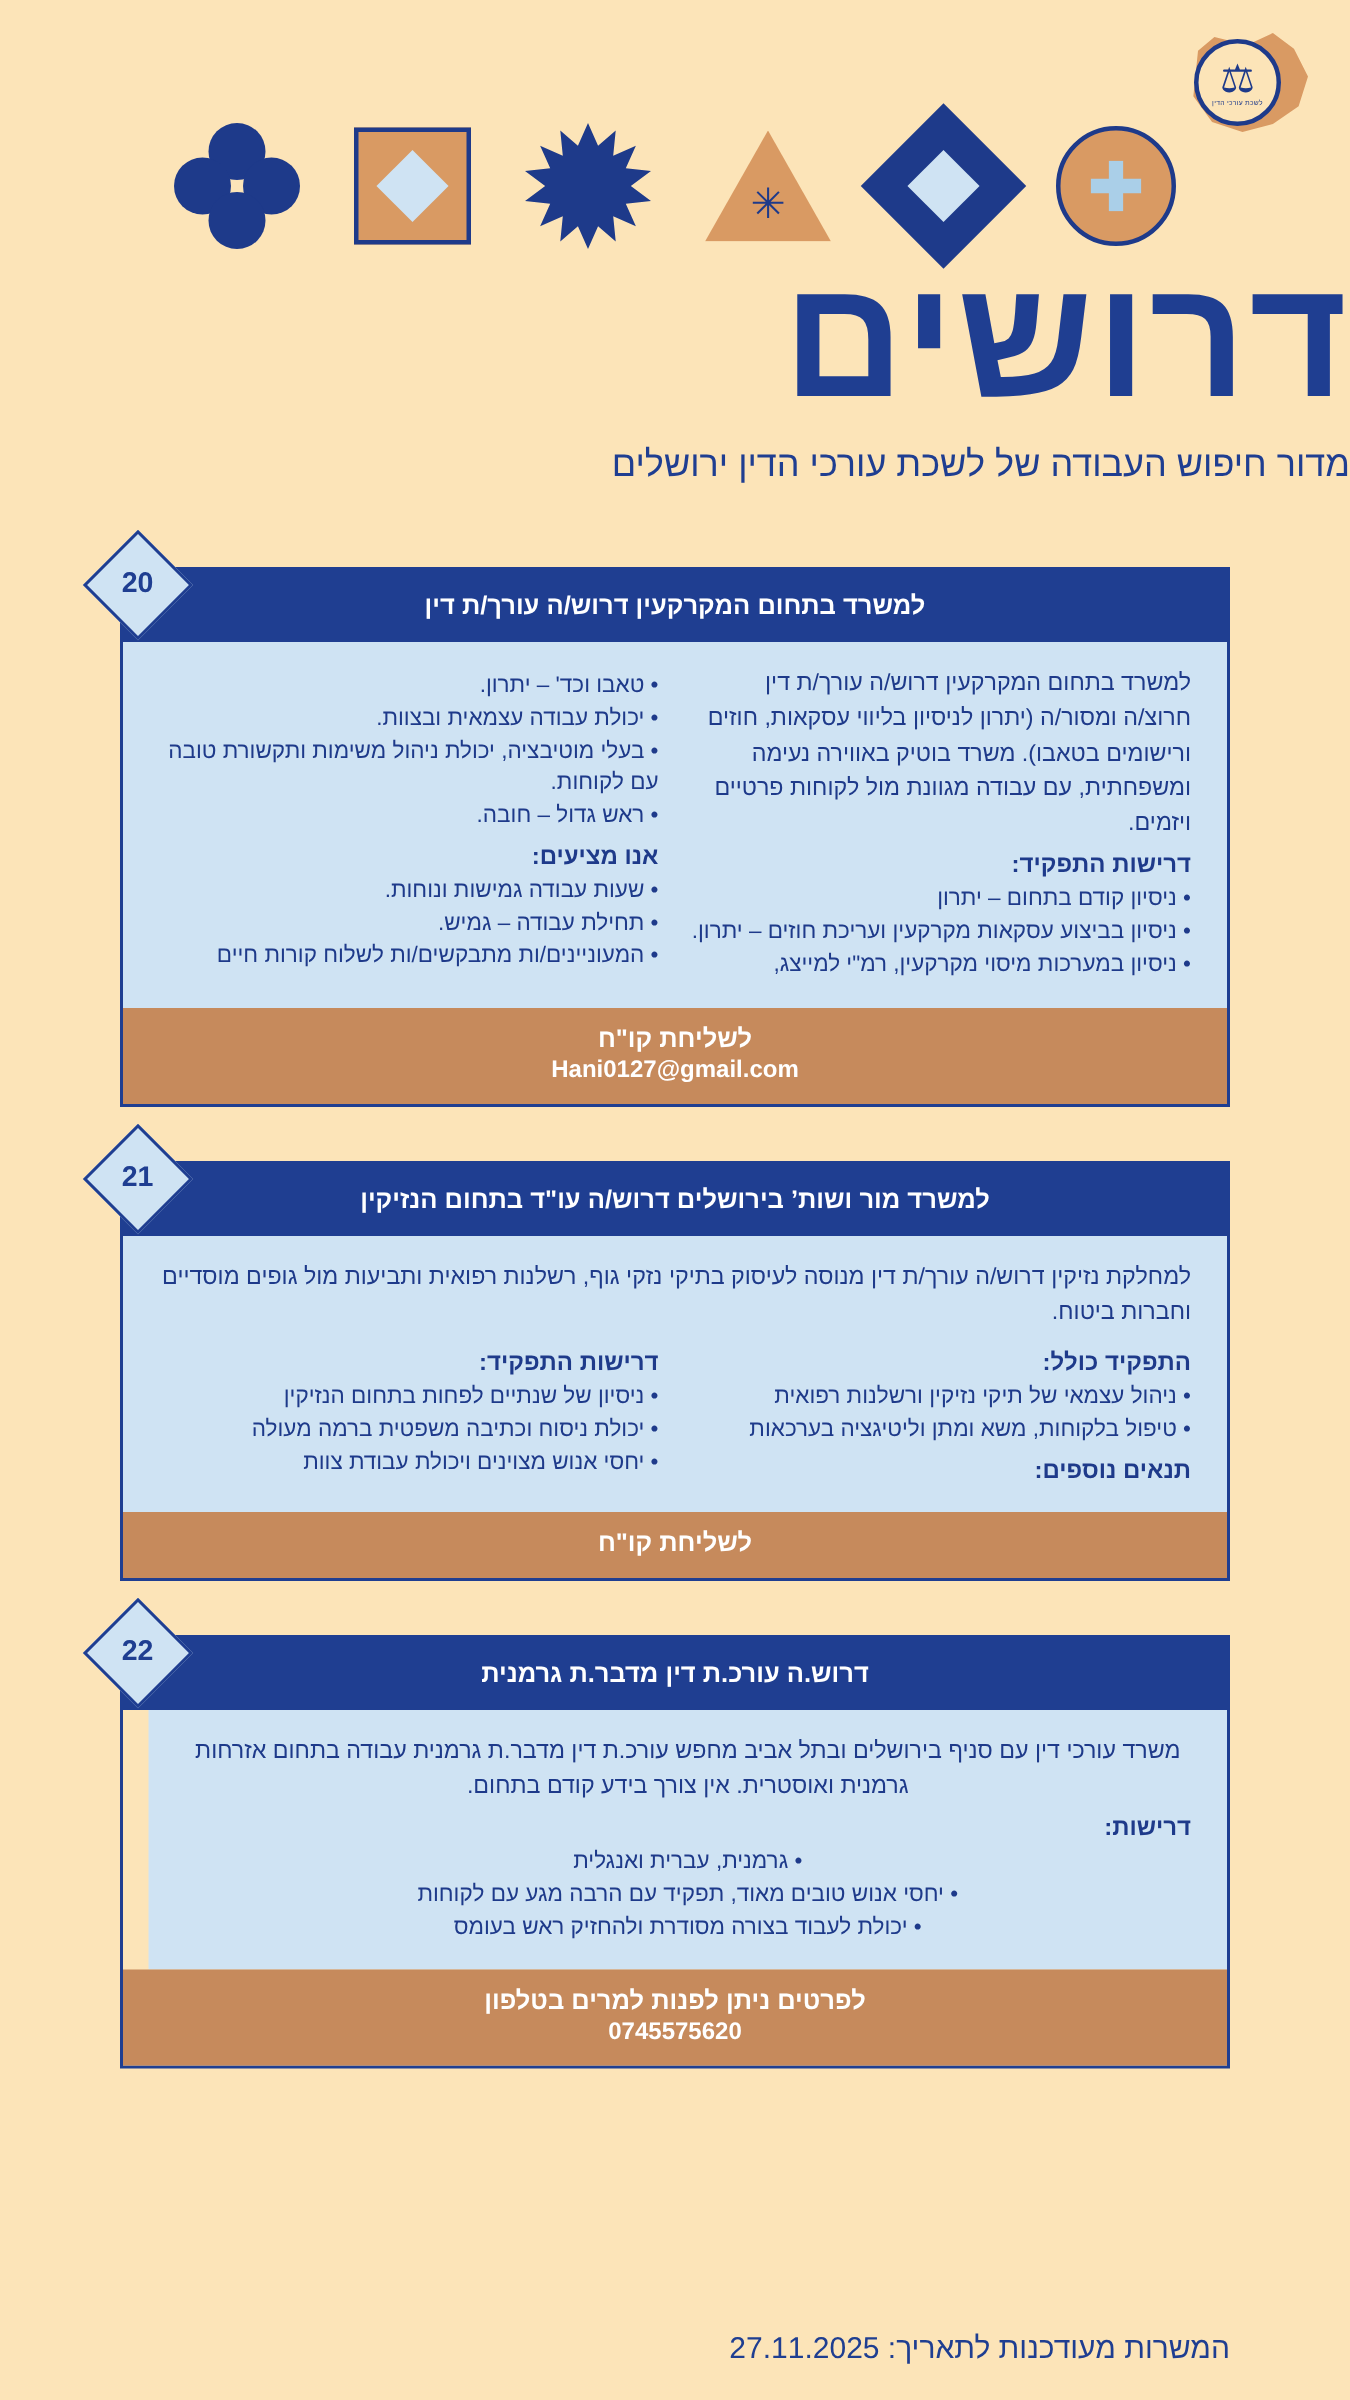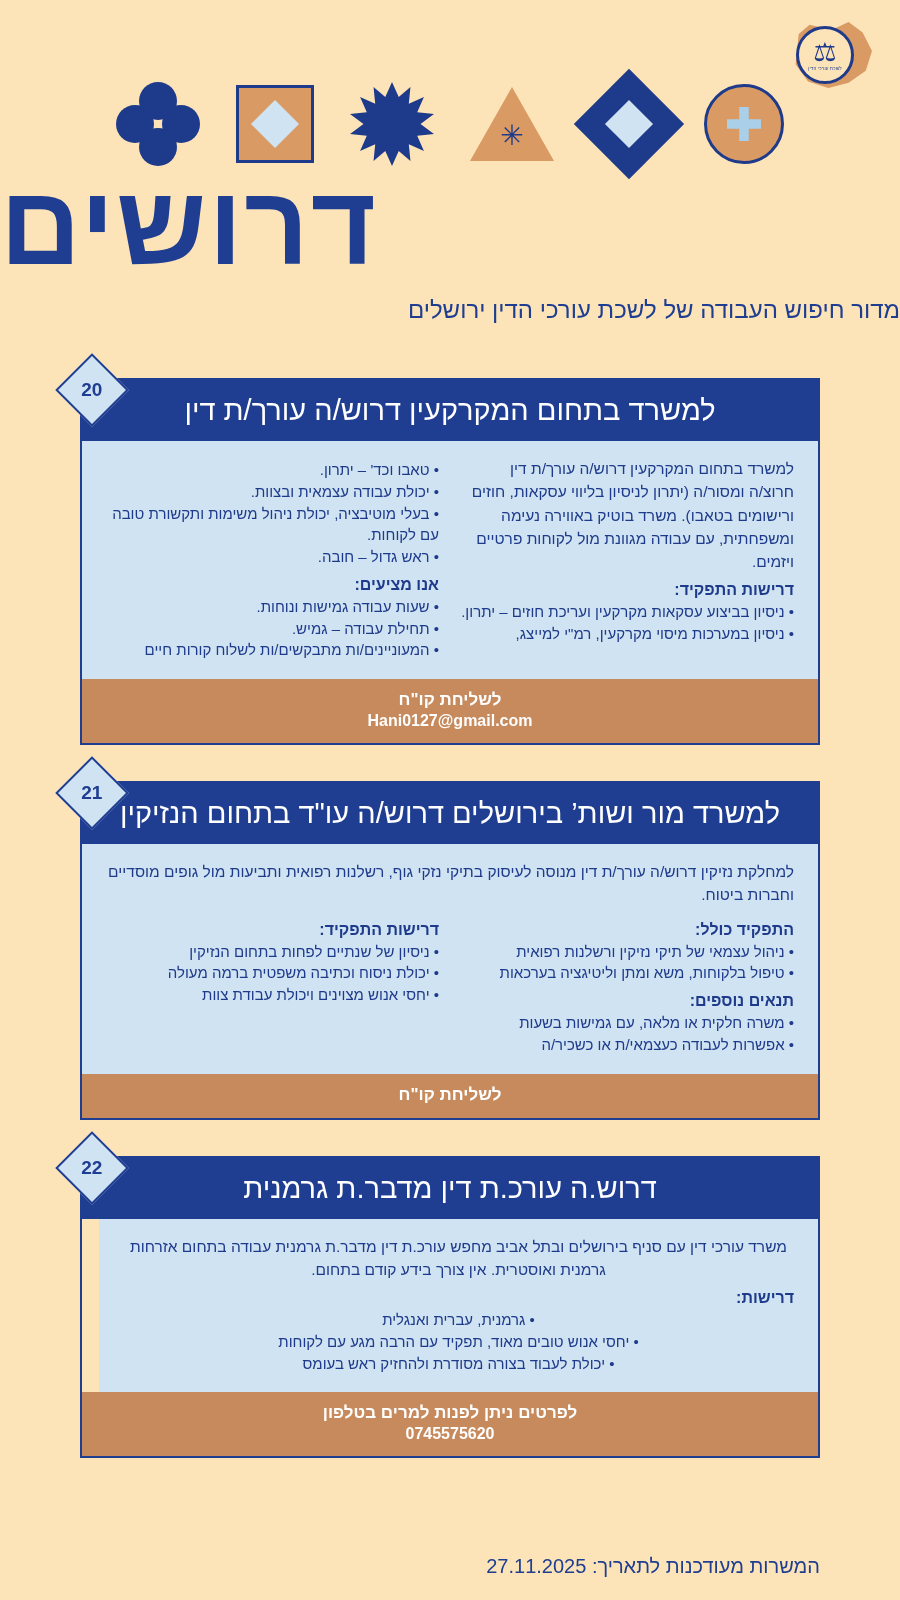--- a/index.html
+++ b/index.html
@@ -62,21 +62,21 @@
   .sh5 .dia { width: 34px; height: 34px; background: #cfe3f3; transform: rotate(45deg); }
   .sh6 { width: 84px; height: 84px; position: relative; }
   .sh6 i { position: absolute; width: 38px; height: 38px; border-radius: 50%; background: #1e3a8a; }
   .sh6 i:nth-child(1){ left: 23px; top: 0; }
   .sh6 i:nth-child(2){ left: 0; top: 23px; }
   .sh6 i:nth-child(3){ left: 46px; top: 23px; }
   .sh6 i:nth-child(4){ left: 23px; top: 46px; }
 
   .main-title {
     position: absolute; top: 170px; left: 0; right: 0;
-    text-align: left;
+    text-align: right;
     font-size: 112px; font-weight: bold; line-height: 1;
     color: #1f3e91; letter-spacing: 2px;
   }
   .subtitle {
     position: absolute; top: 296px; left: 0; right: 0;
     text-align: right; font-size: 24px; color: #1f3e91;
   }
 
   
   .cards { position: absolute; top: 378px; right: 80px; left: 80px; }
@@ -89,21 +89,21 @@
     display: flex; align-items: center; justify-content: center;
     z-index: 3;
   }
   .badge span {
     transform: rotate(-45deg);
     font-size: 19px; font-weight: bold; color: #1f3e91;
   }
   .card-head {
     background: #1f3e91; color: #fff;
     padding: 14px 24px; text-align: center;
-    font-size: 29px; font-weight: normal;
+    font-size: 17px; font-weight: bold;
     position: relative; z-index: 2;
   }
   .card-body { background: #cfe3f3; padding: 16px 24px 18px; }
   .card-foot {
     background: #c68a5c; color: #fff; text-align: center;
     padding: 11px 10px 13px;
   }
   .card-foot .f-title { font-weight: bold; font-size: 17px; }
   .card-foot .f-val { font-size: 16px; margin-top: 2px; font-weight: bold; }
 
@@ -166,20 +166,21 @@
     <div class="badge">
         <span>20</span>
       </div>
     <div class="card-head">למשרד בתחום המקרקעין דרוש/ה עורך/ת דין</div>
     <div class="card-body">
       <div class="two-col">
         <div>
           <div class="para right-al">למשרד בתחום המקרקעין דרוש/ה עורך/ת דין חרוצ/ה ומסור/ה (יתרון לניסיון בליווי עסקאות, חוזים ורישומים בטאבו). משרד בוטיק באווירה נעימה ומשפחתית, עם עבודה מגוונת מול לקוחות פרטיים ויזמים.</div>
           <div class="sec-title right-al">דרישות התפקיד:</div>
           <ul class="b right-al">
+            <li>ניסיון קודם בתחום – יתרון</li>
             <li>ניסיון בביצוע עסקאות מקרקעין ועריכת חוזים – יתרון.</li>
             <li>ניסיון במערכות מיסוי מקרקעין, רמ"י למייצג,</li>
           </ul>
         </div>
         <div>
           <ul class="b right-al">
             <li>טאבו וכד' – יתרון.</li>
             <li>יכולת עבודה עצמאית ובצוות.</li>
             <li>בעלי מוטיבציה, יכולת ניהול משימות ותקשורת טובה עם לקוחות.</li>
             <li>ראש גדול – חובה.</li>
@@ -207,24 +208,20 @@
     <div class="card-body">
       <div class="para right-al">למחלקת נזיקין דרוש/ה עורך/ת דין מנוסה לעיסוק בתיקי נזקי גוף, רשלנות רפואית ותביעות מול גופים מוסדיים וחברות ביטוח.</div>
       <div class="two-col" style="margin-top:6px;">
         <div>
           <div class="sec-title right-al">התפקיד כולל:</div>
           <ul class="b right-al">
             <li>ניהול עצמאי של תיקי נזיקין ורשלנות רפואית</li>
             <li>טיפול בלקוחות, משא ומתן וליטיגציה בערכאות</li>
           </ul>
           <div class="sec-title right-al">תנאים נוספים:</div>
-          <ul class="b right-al">
-            <li>משרה חלקית או מלאה, עם גמישות בשעות</li>
-            <li>אפשרות לעבודה כעצמאי/ת או כשכיר/ה</li>
-          </ul>
         </div>
         <div>
           <div class="sec-title right-al">דרישות התפקיד:</div>
           <ul class="b right-al">
             <li>ניסיון של שנתיים לפחות בתחום הנזיקין</li>
             <li>יכולת ניסוח וכתיבה משפטית ברמה מעולה</li>
             <li>יחסי אנוש מצוינים ויכולת עבודת צוות</li>
           </ul>
         </div>
       </div>

